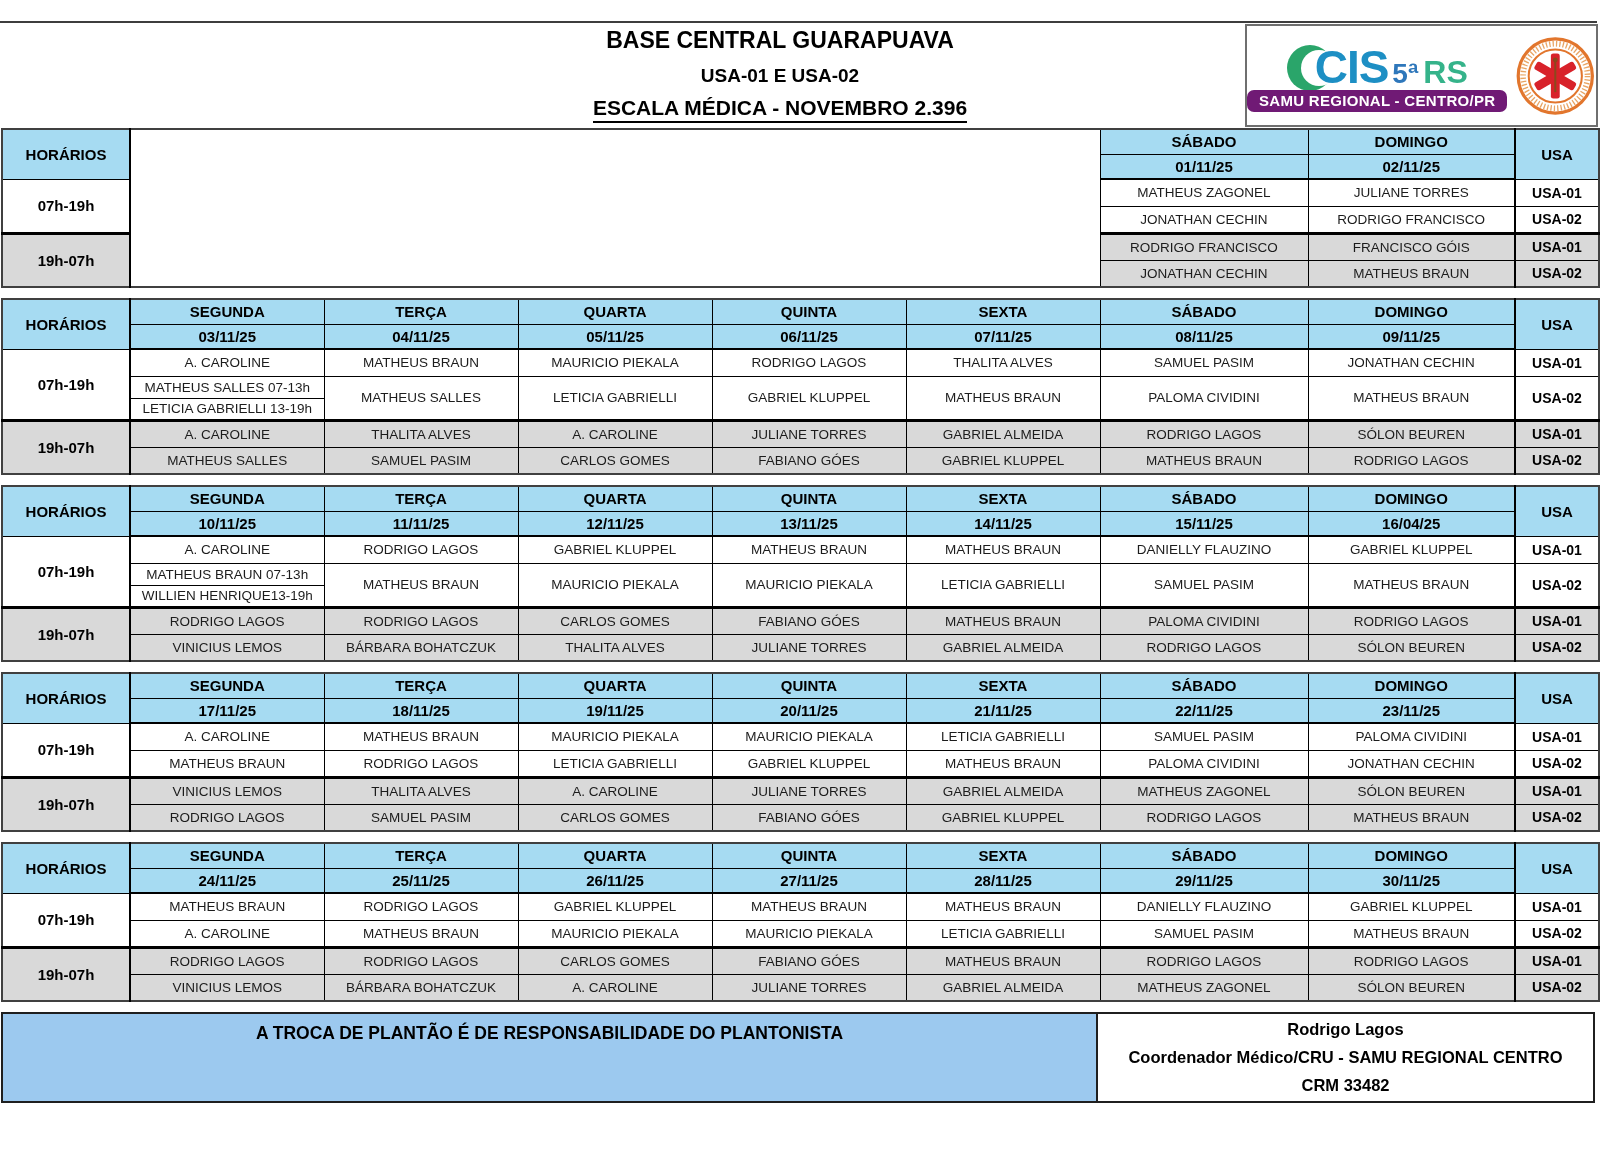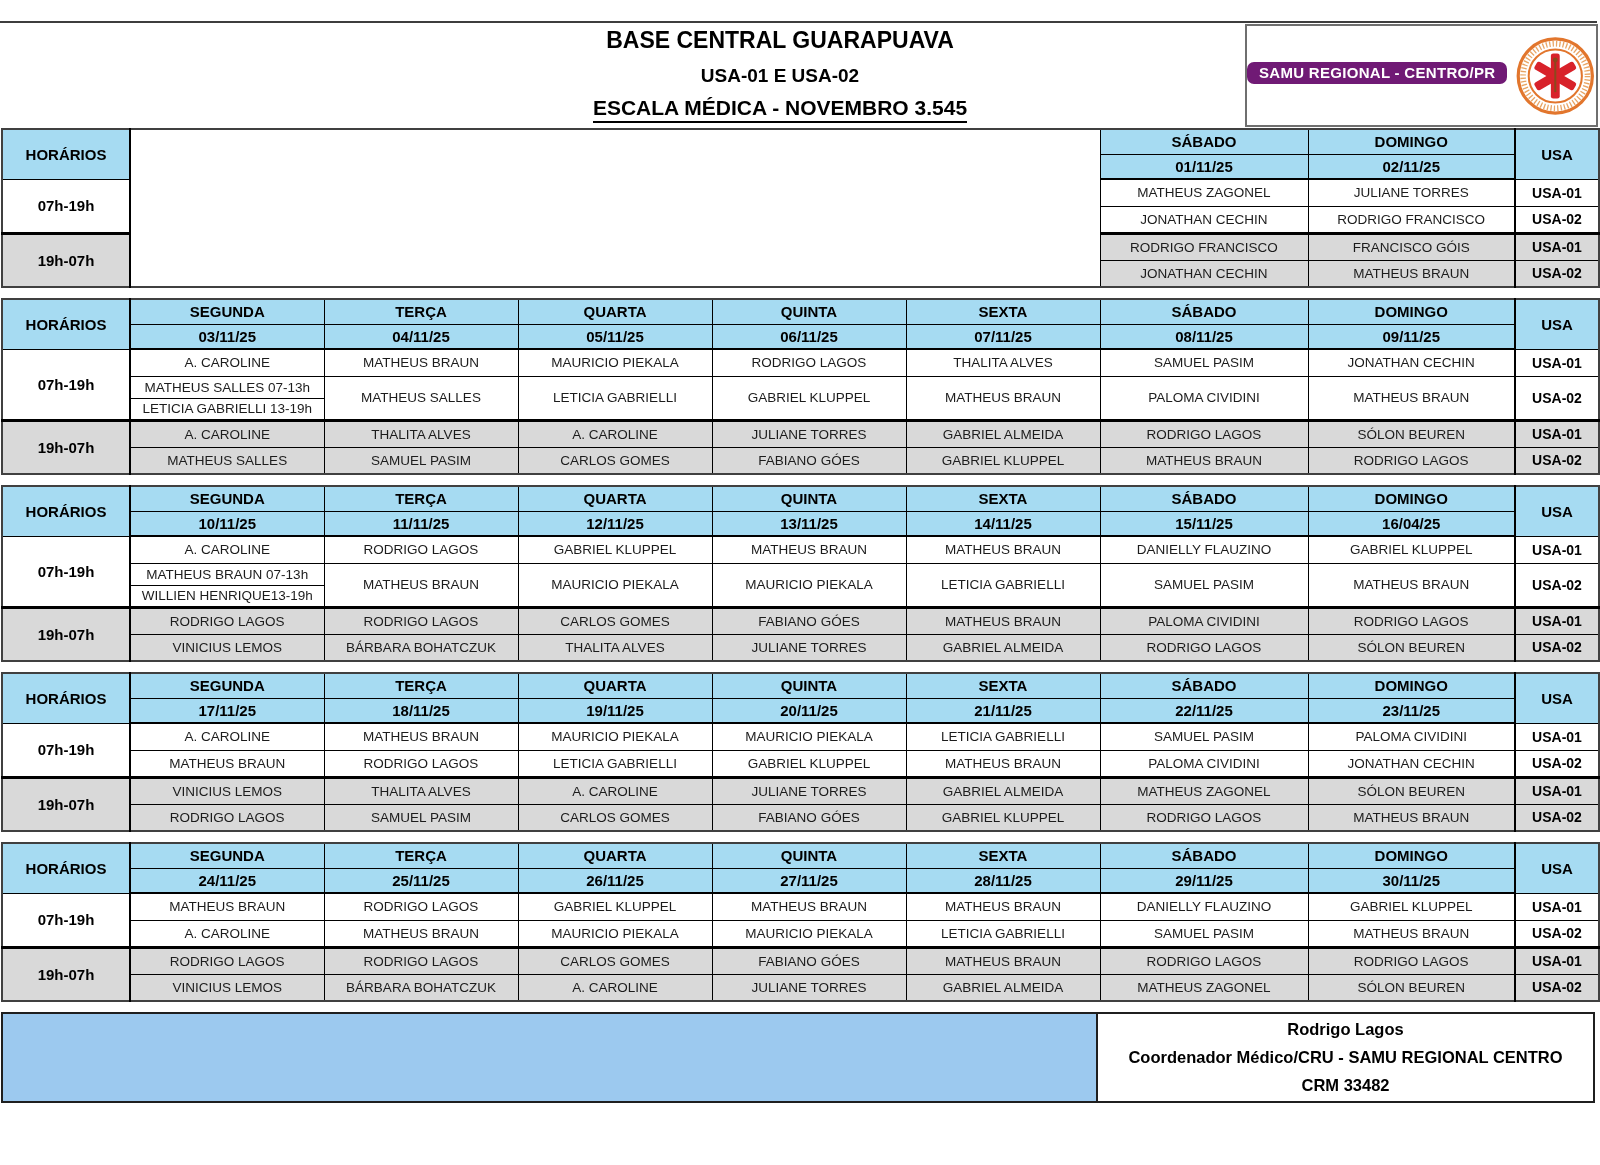--- a/index.html
+++ b/index.html
@@ -72,25 +72,34 @@
 
 <div class="page">
 
   <div class="header">
     <div class="top-rule"></div>
 
 
     <div class="titles">
       <div class="title-l1">BASE CENTRAL GUARAPUAVA</div>
       <div class="title-l2">USA-01 E USA-02</div>
-      <div class="title-l3-wrap"><span class="title-l3">ESCALA MÉDICA - NOVEMBRO 3.545</span></div>
+      <div class="title-l3-wrap"><span class="title-l3">ESCALA MÉDICA - NOVEMBRO 2.396</span></div>
     </div>
 
     <div class="logo-box">
       <div class="cis-wrap">
+        <div class="cis-line">
+          <span class="cis-crescent">
+              <span class="c1"></span>
+              <span class="c2"></span>
+            </span>
+          <span class="cis-text">CIS</span>
+          <span class="cis-num">5ª</span>
+          <span class="cis-rs">RS</span>
+        </div>
         <div class="cis-banner">SAMU REGIONAL - CENTRO/PR</div>
       </div>
       <svg width="84" height="84" viewBox="0 0 100 100">
         <circle cx="50" cy="50" r="46" fill="#ffffff" stroke="#e2762d" stroke-width="4"></circle>
         <circle cx="50" cy="50" r="40" fill="none" stroke="#e59a52" stroke-width="7" stroke-dasharray="1.6,2.6" opacity="0.9"></circle>
         <circle cx="50" cy="50" r="33" fill="#ffffff" stroke="#e2762d" stroke-width="2.5"></circle>
         <g fill="#d8222a">
           <rect x="44.5" y="22" width="11" height="56" rx="3"></rect>
           <rect x="44.5" y="22" width="11" height="56" rx="3" transform="rotate(60 50 50)"></rect>
           <rect x="44.5" y="22" width="11" height="56" rx="3" transform="rotate(120 50 50)"></rect>
@@ -457,20 +466,21 @@
             <td class="name-cell night">MATHEUS ZAGONEL</td>
             <td class="name-cell night">SÓLON BEUREN</td>
             <td class="usa-label usa-col night">USA-02</td>
           </tr>
         </tbody>
       </table>
     </div>
 
   <div class="footer">
     <div class="footer-left">
+      <div class="fl1">A TROCA DE PLANTÃO É DE RESPONSABILIDADE DO PLANTONISTA</div>
     </div>
     <div class="footer-right">
       <div>Rodrigo Lagos</div>
       <div>Coordenador Médico/CRU - SAMU REGIONAL CENTRO</div>
       <div>CRM 33482</div>
     </div>
   </div>
 
 </div>
 

